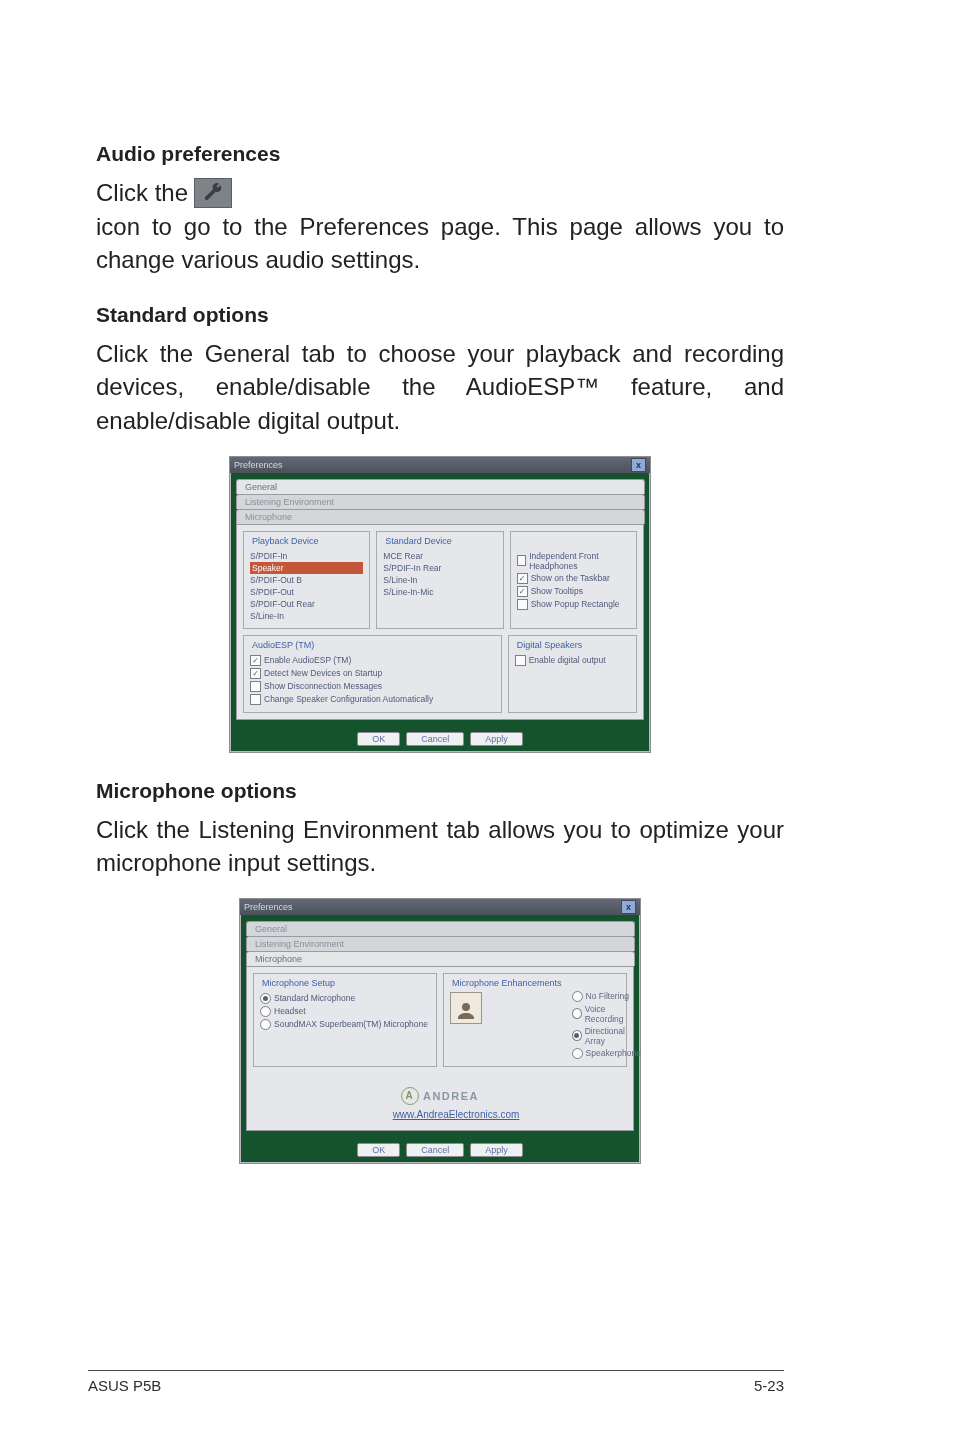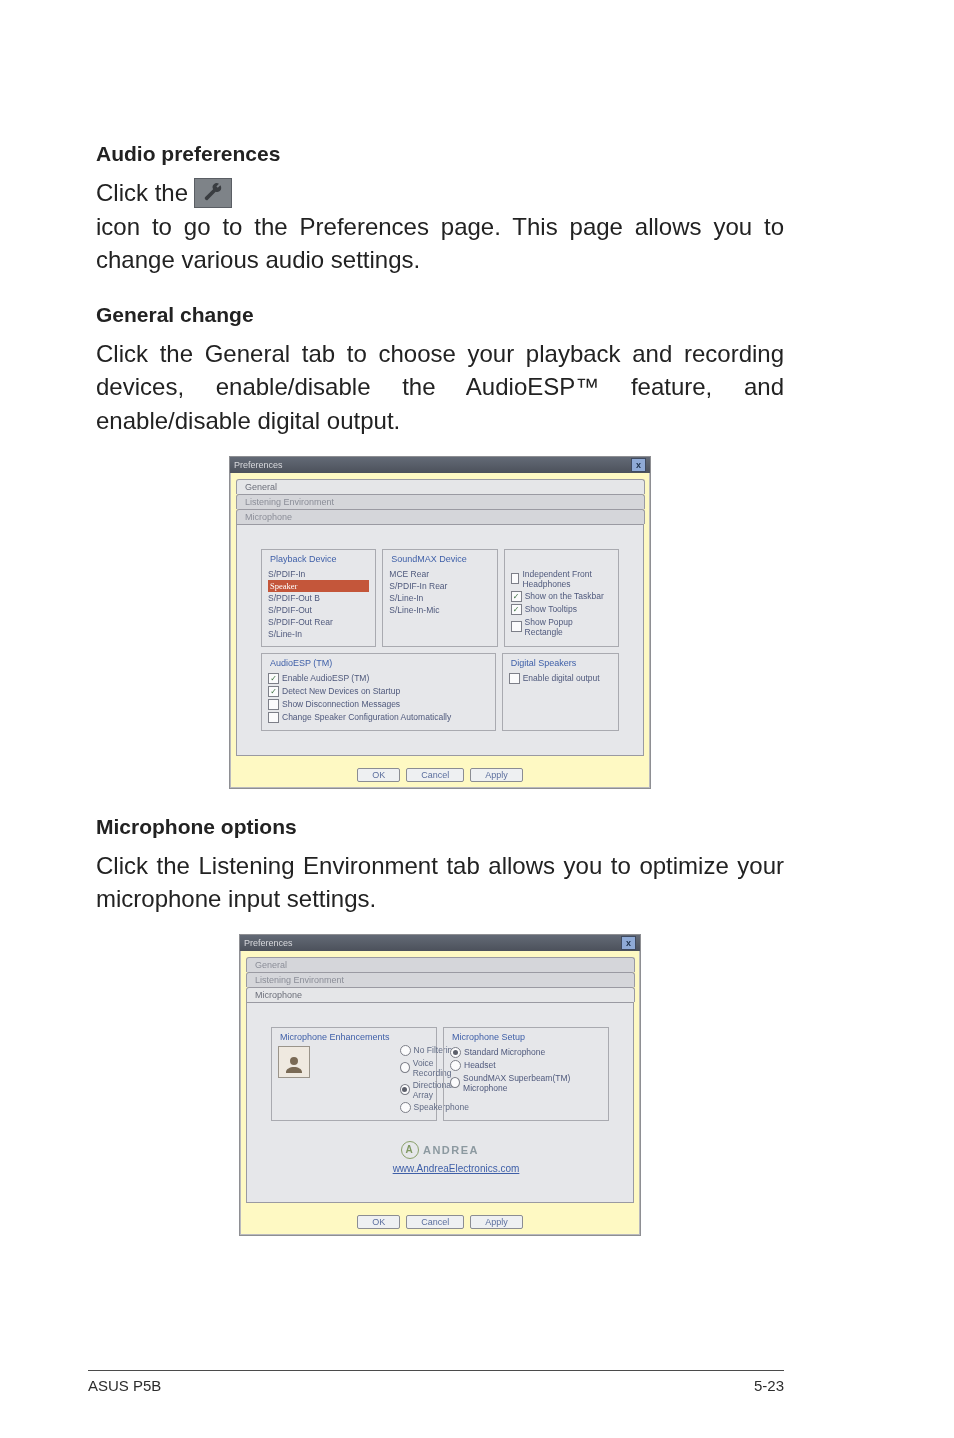--- a/index.html
+++ b/index.html
@@ -50,21 +50,21 @@
   margin: 0 6px;
   vertical-align: middle;
 }
 .tool-icon svg { width: 22px; height: 22px; }
 .screenshot-wrap {
   display: flex;
   justify-content: center;
   margin: 18px 0 2px 0;
 }
 .win {
-  background: #fef9c3;
+  background: #14532d;
   border: 1px solid #8e8f93;
   width: 420px;
   box-shadow: 0 0 0 1px #b9b9bd inset;
   font-size: 9px;
   color: #5b5b6b;
 }
 .win2 { width: 400px; }
 .win-titlebar {
   height: 16px;
   background: linear-gradient(#636a76, #4c515b);
@@ -96,21 +96,21 @@
   font-size: 9px;
   color: #6c6f7a;
   border-radius: 3px 3px 0 0;
   margin-right: -1px;
 }
 .tab.inactive { background: #d5d6da; color:#8b8e98; }
 .panel {
   margin: 0 6px 6px 6px;
   border: 1px solid #9a9aa2;
   background: #e6e7ea;
-  padding: 24px;
+  padding: 6px;
 }
 .groups {
   display: grid;
   grid-template-columns: 1fr 1fr 1fr;
   gap: 6px;
 }
 .groups2 {
   display: grid;
   grid-template-columns: 1fr 1fr;
   gap: 6px;
@@ -133,21 +133,20 @@
   color: #4f597c;
   padding: 1px 0;
   display:flex;
   align-items:center;
   gap:3px;
 }
 .listline.sel {
   background:#c4563a;
   color:#fff;
   padding:1px 2px;
-  font-family:Liberation Serif, serif;
 }
 .chk {
   width:9px; height:9px;
   border:1px solid #7d7f88;
   background:#fbfbfc;
   display:inline-flex;
   align-items:center; justify-content:center;
   font-size:8px; color:#3a6f3d;
 }
 .rad {
@@ -223,21 +222,21 @@
   <div class="body-text inline-para">
     <span>Click the</span>
     <span class="tool-icon">
       <svg viewBox="0 0 24 24">
           <path fill="#3a3d41" d="M21 6.5a4.5 4.5 0 0 1-6.1 4.2L6.6 19a2 2 0 1 1-2.8-2.8l8.3-8.3A4.5 4.5 0 0 1 18.5 2l-2.8 2.8 1.5 1.5L20 3.5c.6.9 1 1.9 1 3z"></path>
         </svg>
     </span>
     <span>icon to go to the Preferences page. This page allows you to change various audio settings.</span>
   </div>
 
-  <p class="h2">General change</p>
+  <p class="h2">Standard options</p>
   <p class="body-text">Click the General tab to choose your playback and recording devices, enable/disable the AudioESP™ feature, and enable/disable digital output.</p>
 
   <div class="screenshot-wrap">
     <div class="win">
       <div class="win-titlebar">
         <span>Preferences</span>
         <span class="closebox">x</span>
       </div>
       <div class="tabstrip">
         <div class="tab">General</div>
@@ -249,21 +248,21 @@
           <div class="group">
             <div class="group-title">Playback Device</div>
             <div class="listline">S/PDIF-In</div>
             <div class="listline sel">Speaker</div>
             <div class="listline">S/PDIF-Out B</div>
             <div class="listline">S/PDIF-Out</div>
             <div class="listline">S/PDIF-Out Rear</div>
             <div class="listline">S/Line-In</div>
           </div>
           <div class="group">
-            <div class="group-title">SoundMAX Device</div>
+            <div class="group-title">Standard Device</div>
             <div class="listline">MCE Rear</div>
             <div class="listline">S/PDIF-In Rear</div>
             <div class="listline">S/Line-In</div>
             <div class="listline">S/Line-In-Mic</div>
           </div>
           <div class="group">
             <div class="group-title">&nbsp;</div>
             <div class="listline">
                 <span class="chk"></span>
                 <span>Independent Front Headphones</span>
@@ -329,20 +328,35 @@
         <span>Preferences</span>
         <span class="closebox">x</span>
       </div>
       <div class="tabstrip">
         <div class="tab inactive">General</div>
         <div class="tab inactive">Listening Environment</div>
         <div class="tab">Microphone</div>
       </div>
       <div class="panel">
         <div class="groups2">
+          <div class="group">
+            <div class="group-title">Microphone Setup</div>
+            <div class="listline">
+                <span class="rad on"></span>
+                <span>Standard Microphone</span>
+              </div>
+            <div class="listline">
+                <span class="rad"></span>
+                <span>Headset</span>
+              </div>
+            <div class="listline">
+                <span class="rad"></span>
+                <span>SoundMAX Superbeam(TM) Microphone</span>
+              </div>
+          </div>
           <div class="group mic-enh" style="display:flex; gap:8px; align-items:flex-start;">
             <div style="flex:0 0 auto;">
               <div class="group-title">Microphone Enhancements</div>
               <div class="avatar">
                 <svg viewBox="0 0 24 24">
                     <path fill="#7a6a55" d="M12 12a4 4 0 1 0-4-4 4 4 0 0 0 4 4zm0 2c-4 0-8 2-8 5v1h16v-1c0-3-4-5-8-5z"></path>
                   </svg>
               </div>
             </div>
             <div style="flex:1;">
@@ -358,35 +372,20 @@
               <div class="listline">
                   <span class="rad on"></span>
                   <span>Directional Array</span>
                 </div>
               <div class="listline">
                   <span class="rad"></span>
                   <span>Speakerphone</span>
                 </div>
             </div>
           </div>
-          <div class="group">
-            <div class="group-title">Microphone Setup</div>
-            <div class="listline">
-                <span class="rad on"></span>
-                <span>Standard Microphone</span>
-              </div>
-            <div class="listline">
-                <span class="rad"></span>
-                <span>Headset</span>
-              </div>
-            <div class="listline">
-                <span class="rad"></span>
-                <span>SoundMAX Superbeam(TM) Microphone</span>
-              </div>
-          </div>
         </div>
         <div class="andrea-row">
           <div class="andrea-logo">
             <span class="circ">A</span>
             <span>ANDREA</span>
           </div>
           <span class="andrea-link">www.AndreaElectronics.com</span>
         </div>
       </div>
       <div class="button-row">

